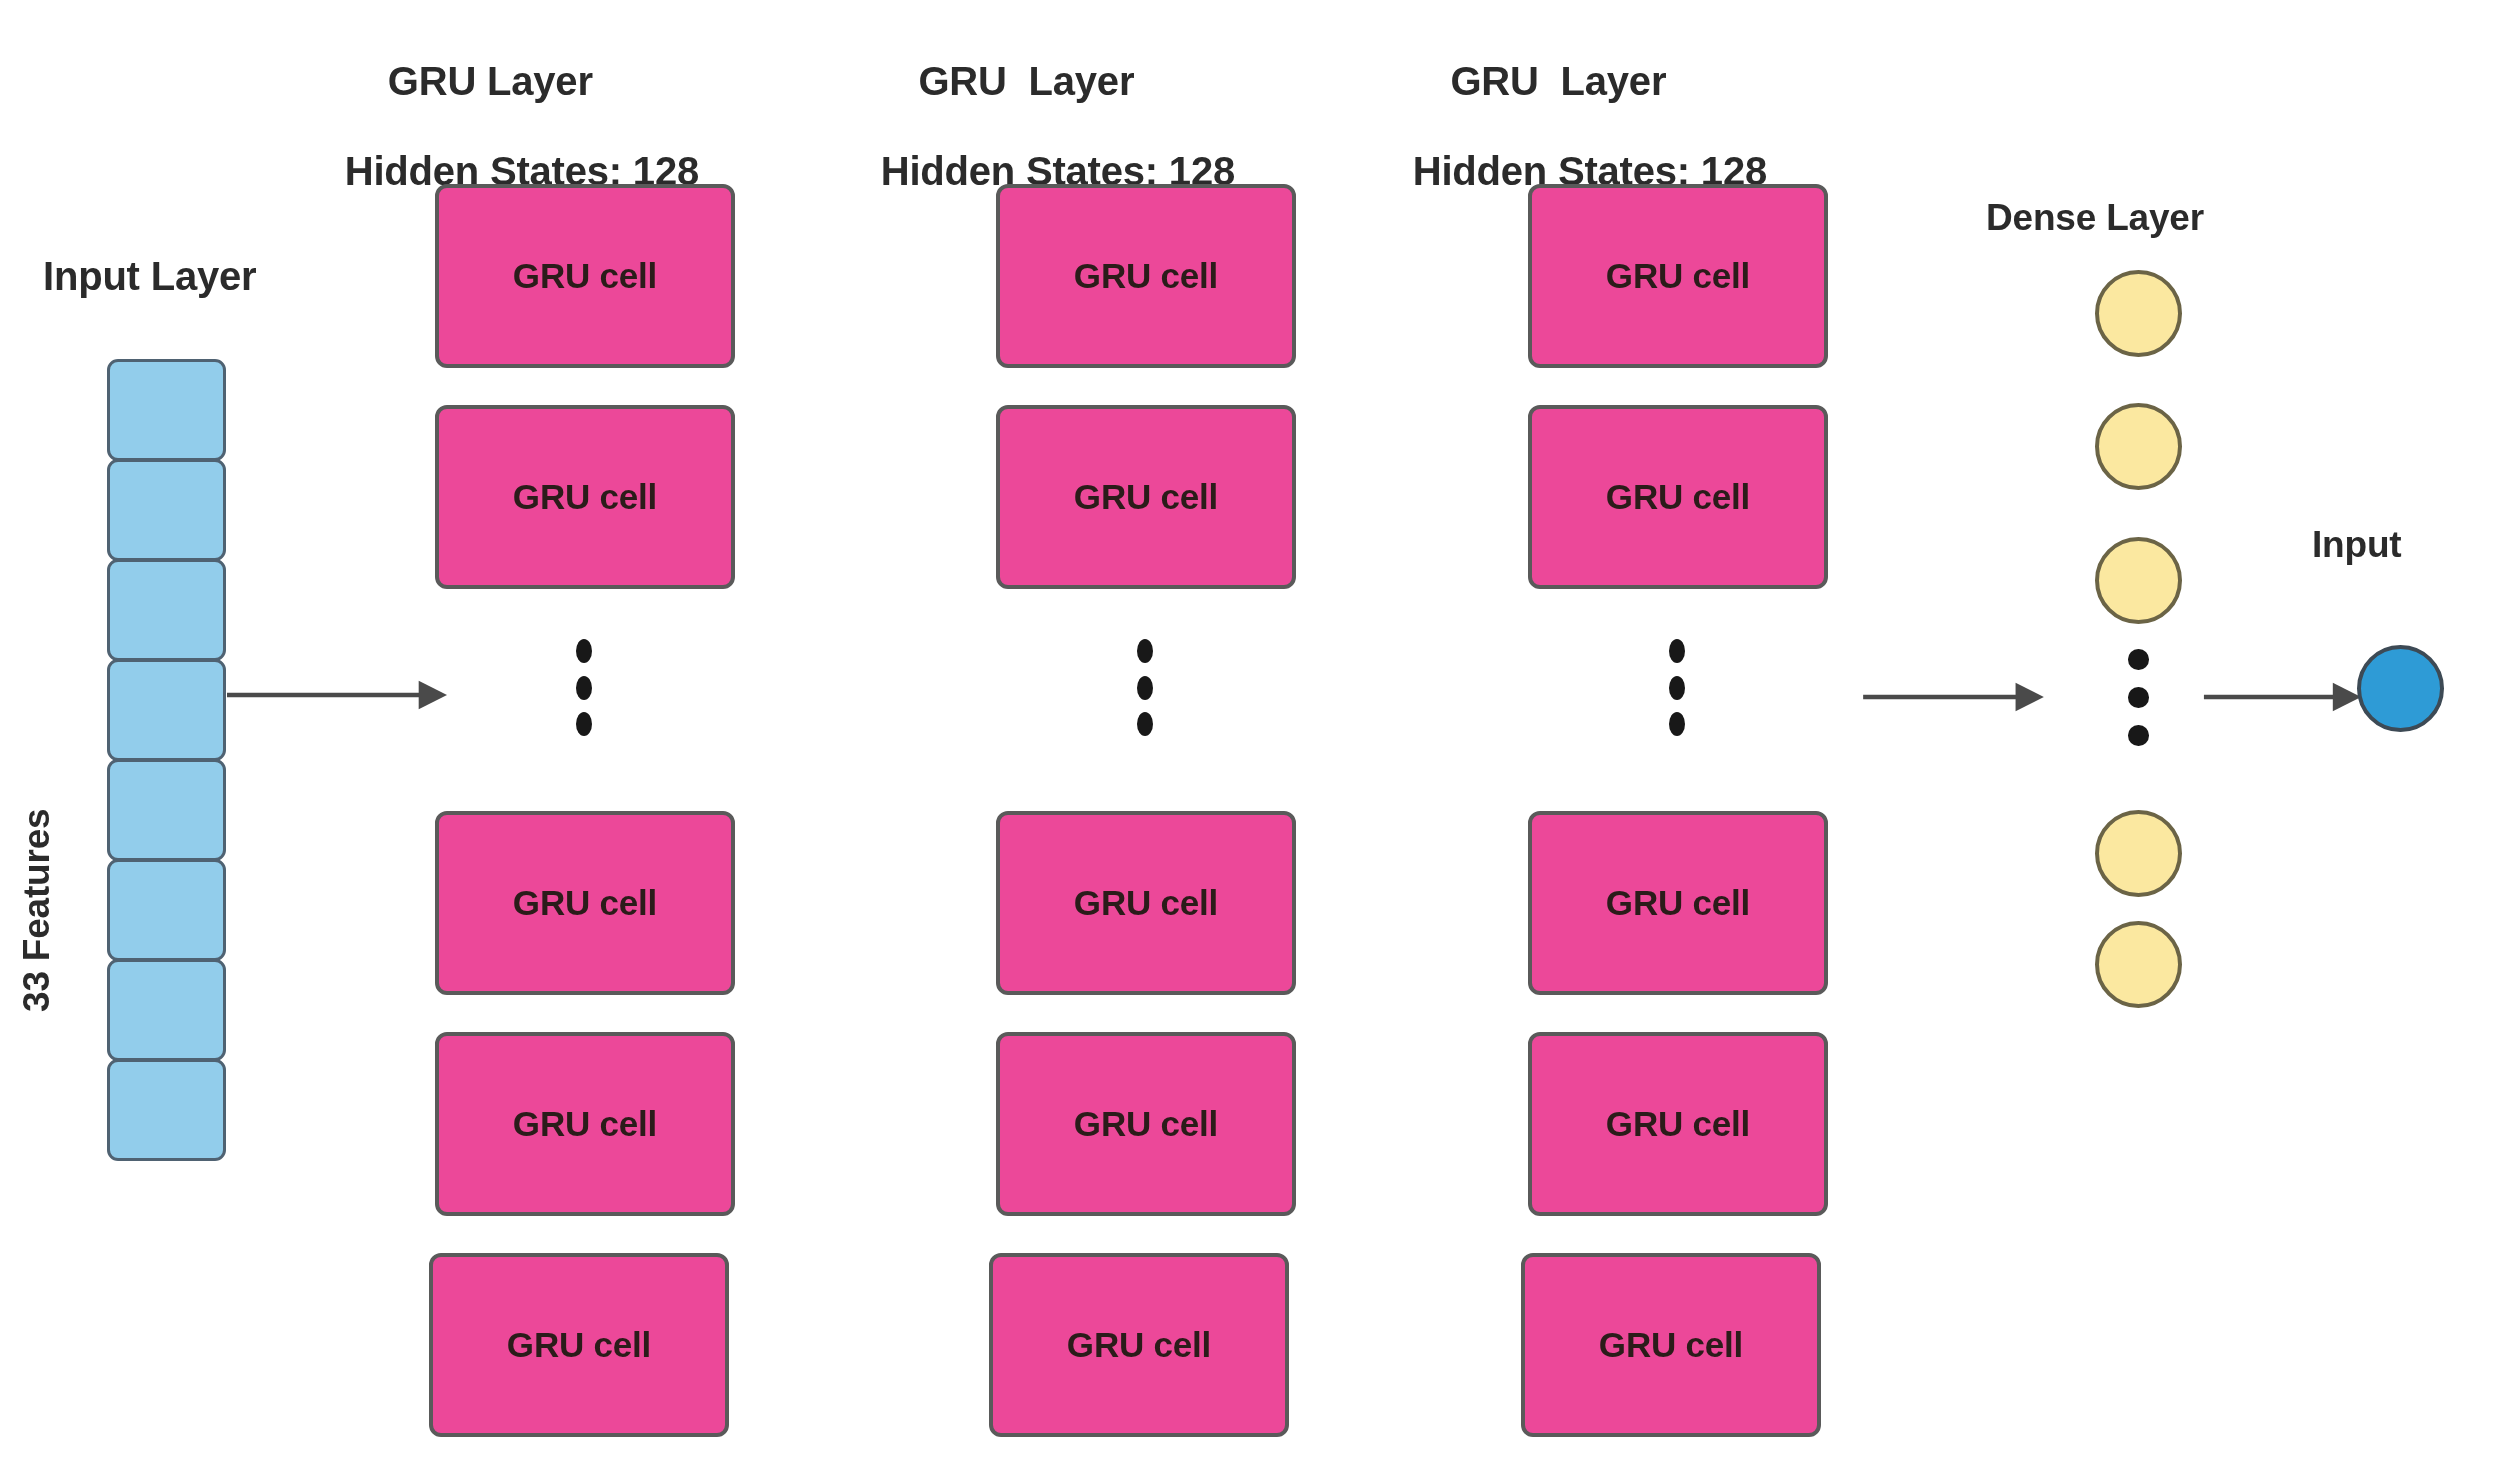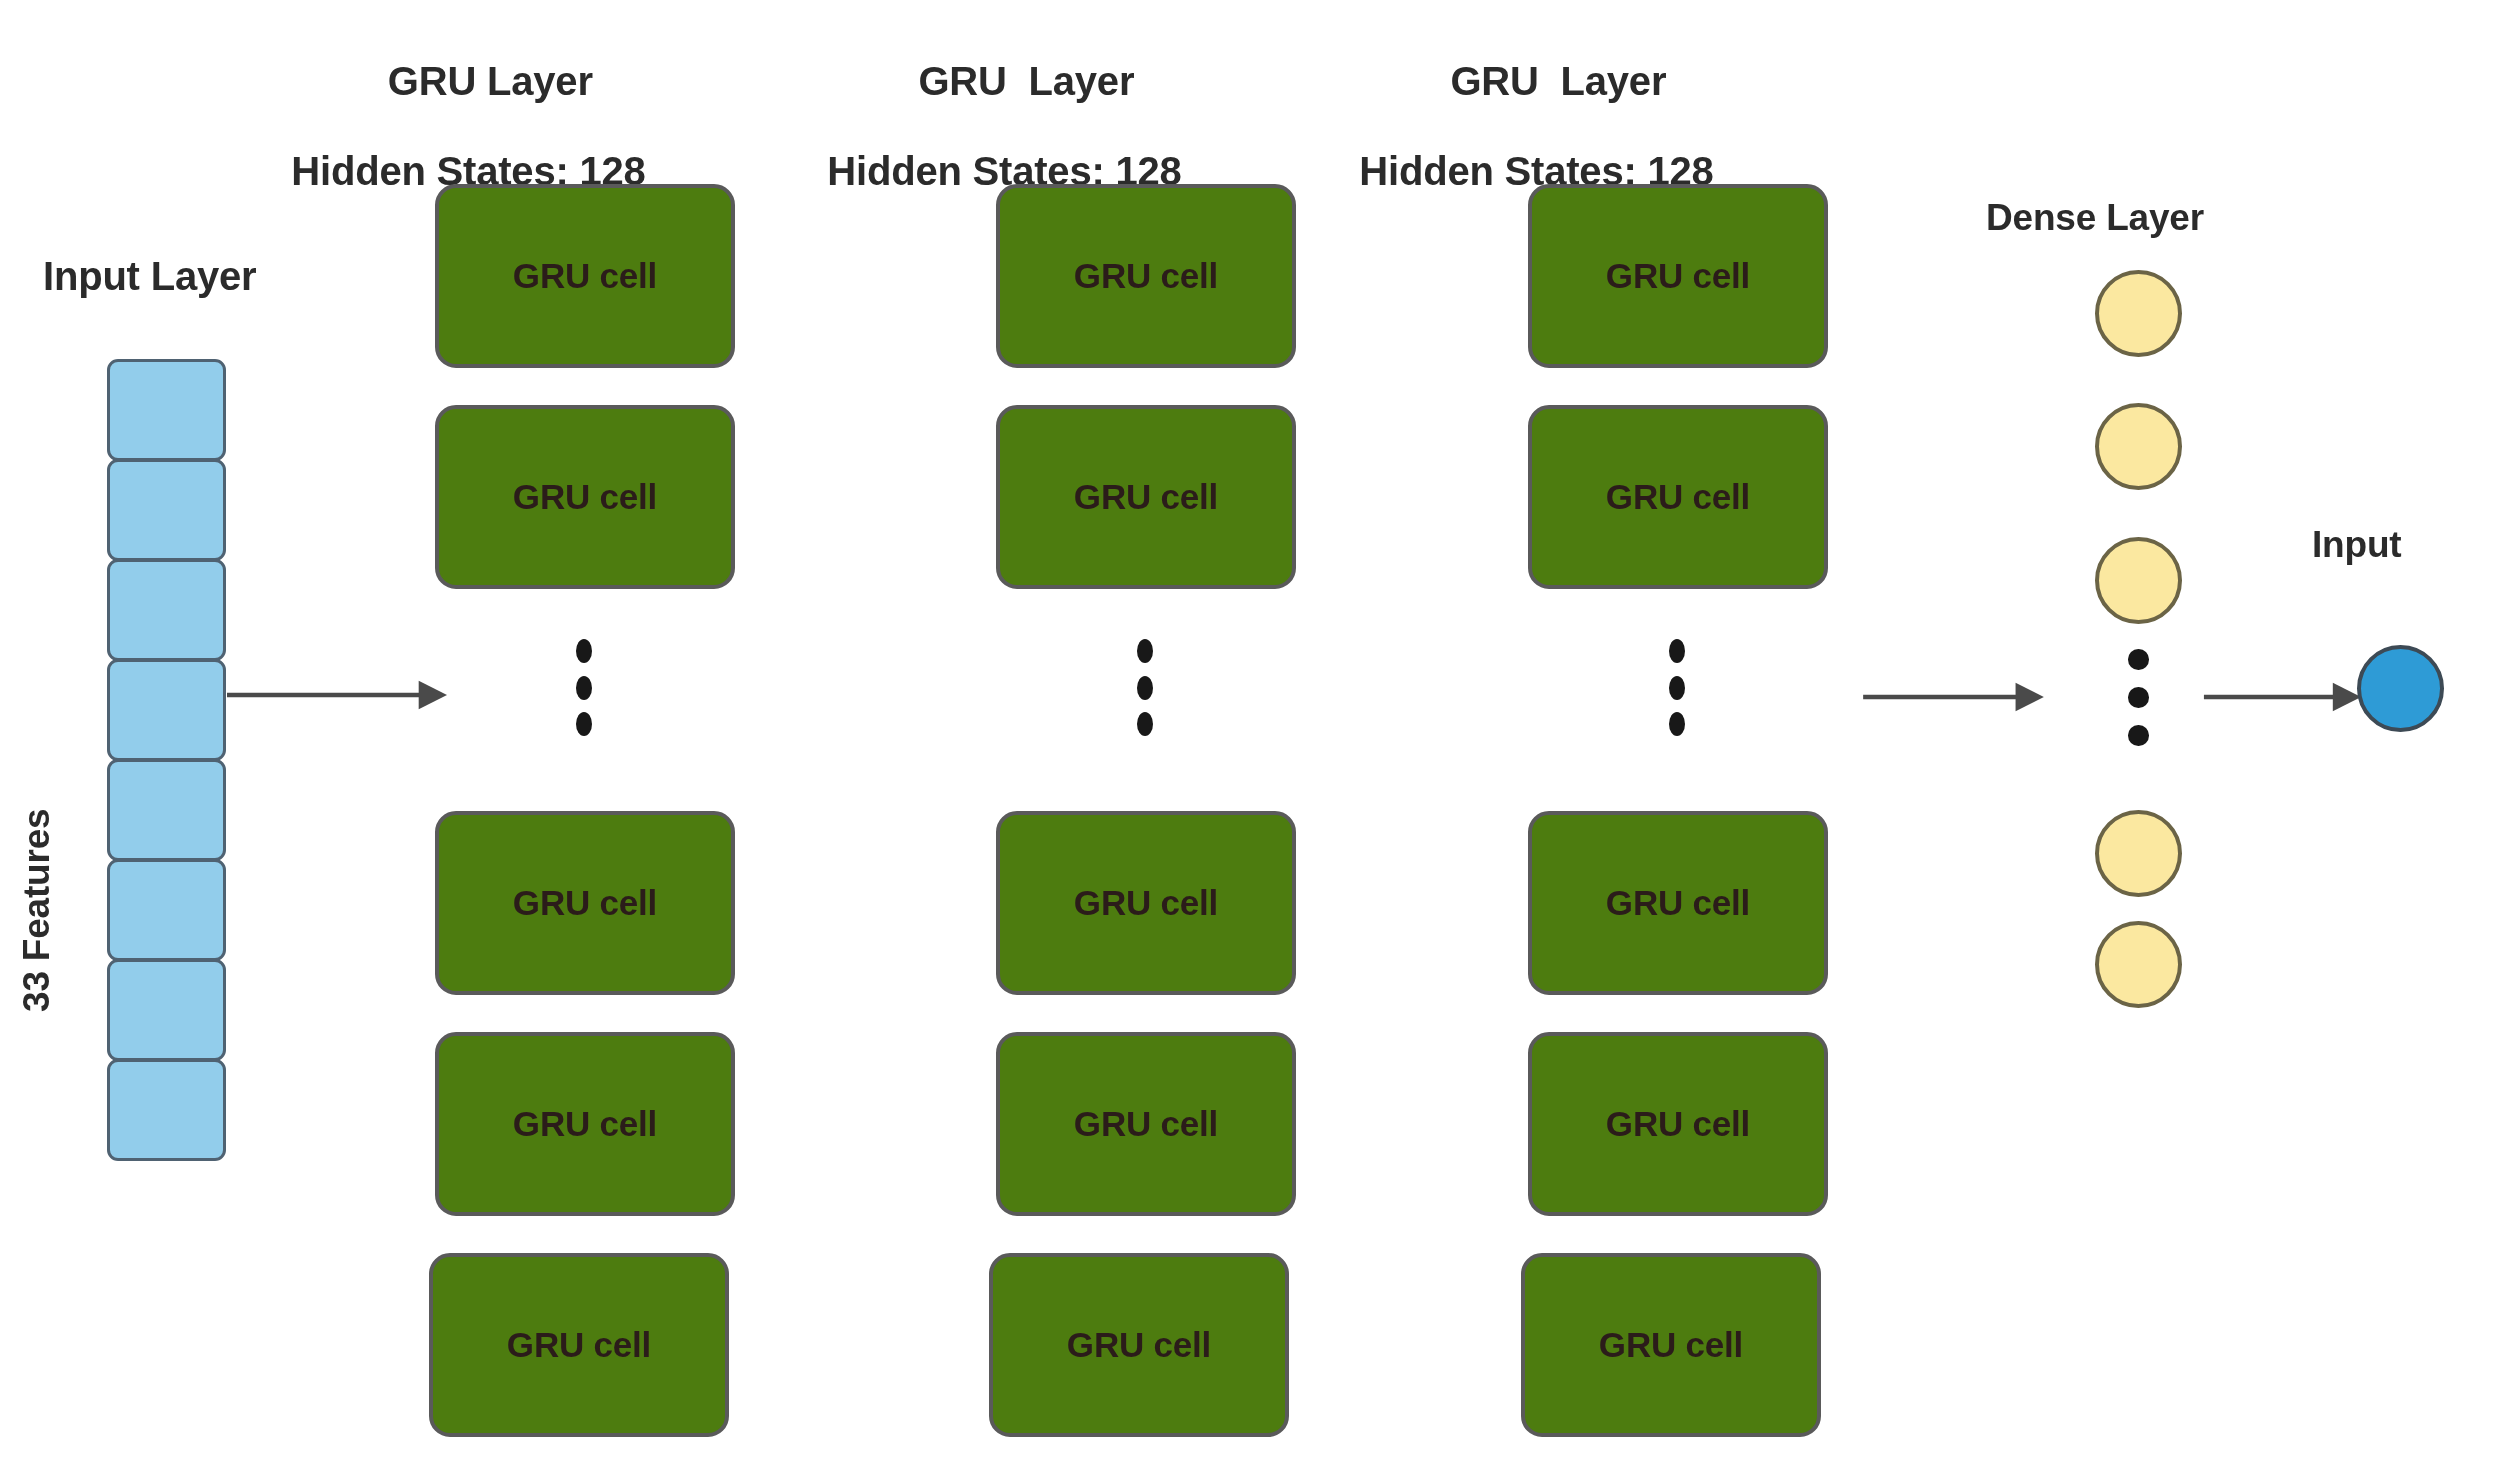--- a/index.html
+++ b/index.html
@@ -23,21 +23,21 @@
     color: #2b2b2b;
     font-weight: bold;
     white-space: pre;
     line-height: 1.12;
     letter-spacing: -0.2px;
   }
   .col-title {
     text-align: center;
     font-size: 40px;
   }
-  .col-title .line2 { display: block; }
+  .col-title .line2 { display: block; text-align: right; }
 
   .input-title {
     font-size: 40px;
   }
   .dense-title {
     font-size: 37px;
   }
   .output-title {
     font-size: 37px;
   }
@@ -52,23 +52,23 @@
     position: absolute;
     background: #92cdeb;
     border: 3.2px solid #4f6272;
     border-radius: 11px;
     box-sizing: border-box;
   }
 
   
   .gru-cell {
     position: absolute;
-    background: #4d7c0f;
+    background: #ec4899;
     border: 4px solid #5a5a5a;
-    border-radius: 21px;
+    border-radius: 12px;
     box-sizing: border-box;
     display: flex;
     align-items: center;
     justify-content: center;
   }
   .gru-cell span {
     color: #2b1c1a;
     font-weight: bold;
     font-size: 35px;
     letter-spacing: -0.2px;

